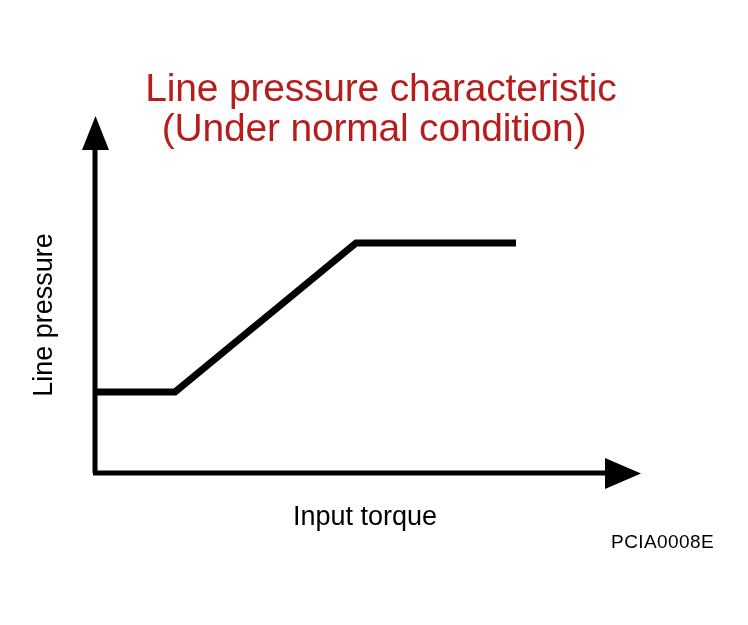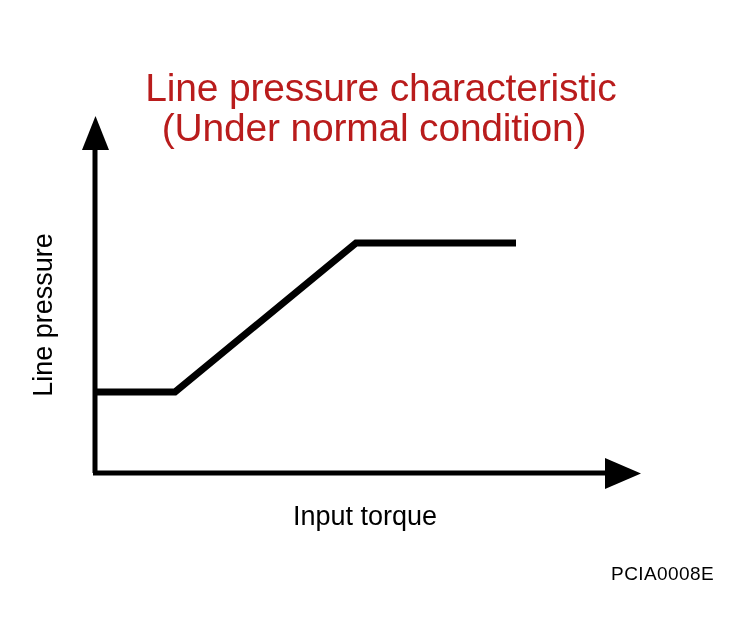--- a/index.html
+++ b/index.html
@@ -77,21 +77,20 @@
     position: absolute;
     left: 464px;
     top: 531px;
     width: 250px;
     text-align: right;
     font-size: 19px;
     line-height: 22px;
     letter-spacing: 0.4px;
     white-space: nowrap;
     color: #000000;
-    margin-top: 32px;
   }
 
   svg.plot {
     position: absolute;
     left: 0;
     top: 0;
     width: 748px;
     height: 625px;
     overflow: visible;
   }

